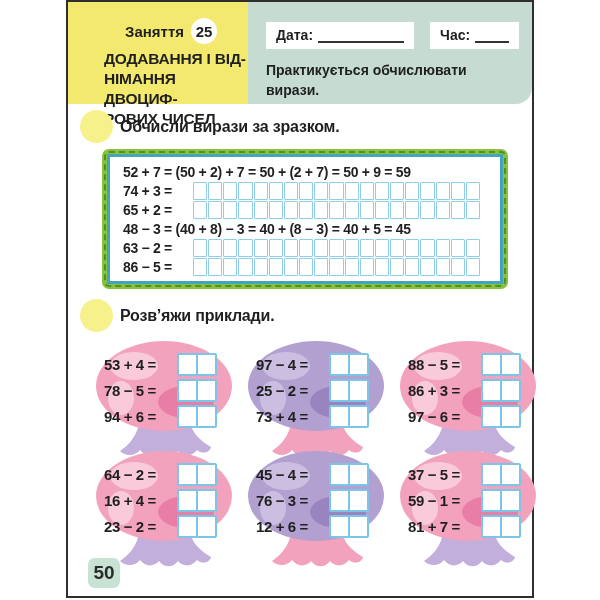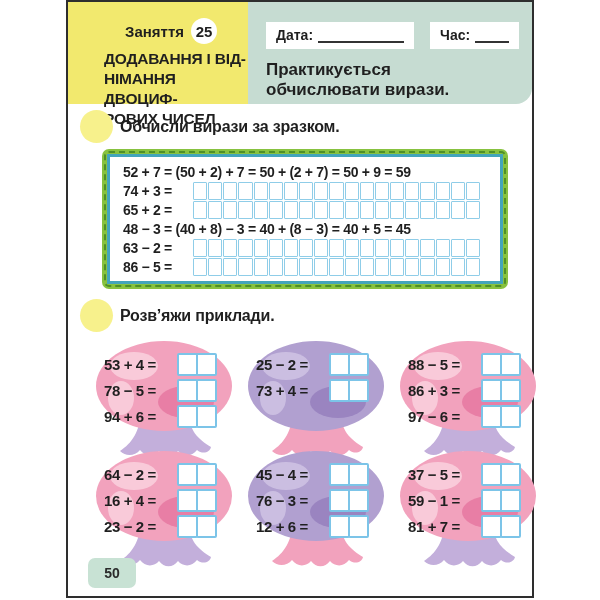--- a/index.html
+++ b/index.html
@@ -10,21 +10,21 @@
   .hdr-yellow{position:absolute;left:0;top:0;width:180px;height:102px;background:#F2E96E;box-sizing:border-box;padding:16px 0 0 36px;}
   .lesson-line{display:flex;align-items:center;gap:7px;font-weight:bold;font-size:15px;margin-left:21px;}
   .lesson-circle{width:26px;height:26px;border-radius:50%;background:#fff;display:flex;align-items:center;justify-content:center;font-size:15px;font-weight:bold;}
   .hdr-title{margin-top:5px;font-size:15.5px;font-weight:bold;line-height:20px;letter-spacing:-0.2px;}
   .hdr-teal{position:absolute;left:180px;top:0;right:0;height:102px;background:#C6DCD2;border-radius:0 0 16px 0;box-sizing:border-box;padding:20px 0 0 18px;}
   .fields{display:flex;gap:16px;}
   .field{background:#fff;border-radius:0;padding:5px 10px 6px 10px;font-weight:bold;font-size:14px;display:flex;align-items:flex-end;gap:5px;}
   .fill-line{display:inline-block;border-bottom:2px solid #333;height:12px;}
   .date-line{width:86px;}
   .time-line{width:34px;}
-  .note{margin-top:11px;font-weight:bold;font-size:17px;line-height:20px;width:232px;}
+  .note{margin-top:11px;font-weight:bold;font-size:14px;line-height:20px;width:232px;}
 
   
   .bullet{position:absolute;width:33px;height:33px;border-radius:50%;background:#F7F18C;}
   .b1{left:12px;top:108px;}
   .b2{left:12px;top:297px;}
   .instr{position:absolute;font-weight:bold;font-size:16px;letter-spacing:-0.2px;}
   .i1{left:52px;top:116px;}
   .i2{left:52px;top:305px;}
 
   
@@ -41,21 +41,21 @@
   .mushroom{position:relative;width:140px;height:124px;}
   .mush-svg{position:absolute;left:0;top:0;}
   .eq-list{position:absolute;left:10px;top:11px;display:flex;flex-direction:column;}
   .eq-row{display:flex;align-items:center;height:26px;}
   .eq-label{font-weight:bold;font-size:15px;width:70px;letter-spacing:-0.4px;flex:none;}
   .eq-box{display:flex;margin-left:3px;}
   .eq-cell{width:21px;height:23px;border:2px solid #7CC4E8;background:#fff;box-sizing:border-box;border-radius:2px;}
   .eq-cell + .eq-cell{margin-left:-2px;}
 
   
-  .pagenum{position:absolute;left:20px;top:556px;width:48px;height:30px;background:#C8E2D4;border-radius:7px;display:flex;align-items:center;justify-content:center;font-weight:bold;font-size:14px;color:#2b2b2b;}
+  .pagenum{position:absolute;left:20px;top:556px;width:32px;height:30px;background:#C8E2D4;border-radius:7px;display:flex;align-items:center;justify-content:center;font-weight:bold;font-size:19px;color:#2b2b2b;}
 </style>
 </head>
 <body>
 
 <div class="page">
 
   <div class="hdr-yellow">
     <div class="lesson-line">
       <span>Заняття</span>
       <span class="lesson-circle">
@@ -244,20 +244,27 @@
           <ellipse cx="70" cy="46" rx="68" ry="45" fill="#B1A0D0"></ellipse>
           <g clip-path="url(#capclip1)">
             <ellipse cx="40" cy="26" rx="24" ry="14" fill="#CBBEE1"></ellipse>
             <ellipse cx="92" cy="62" rx="28" ry="16" fill="#9A84C0"></ellipse>
             <ellipse cx="102" cy="22" rx="16" ry="9" fill="#9A84C0"></ellipse>
             <ellipse cx="27" cy="58" rx="13" ry="17" fill="#CBBEE1"></ellipse>
           </g>
         </svg>
         <div class="eq-list">
           <div class="eq-row">
+            <span class="eq-label">97 − 4 =</span>
+            <span class="eq-box">
+              <span class="eq-cell"></span>
+              <span class="eq-cell"></span>
+            </span>
+          </div>
+          <div class="eq-row">
             <span class="eq-label">25 − 2 =</span>
             <span class="eq-box">
               <span class="eq-cell"></span>
               <span class="eq-cell"></span>
             </span>
           </div>
           <div class="eq-row">
             <span class="eq-label">73 + 4 =</span>
             <span class="eq-box">
               <span class="eq-cell"></span>

